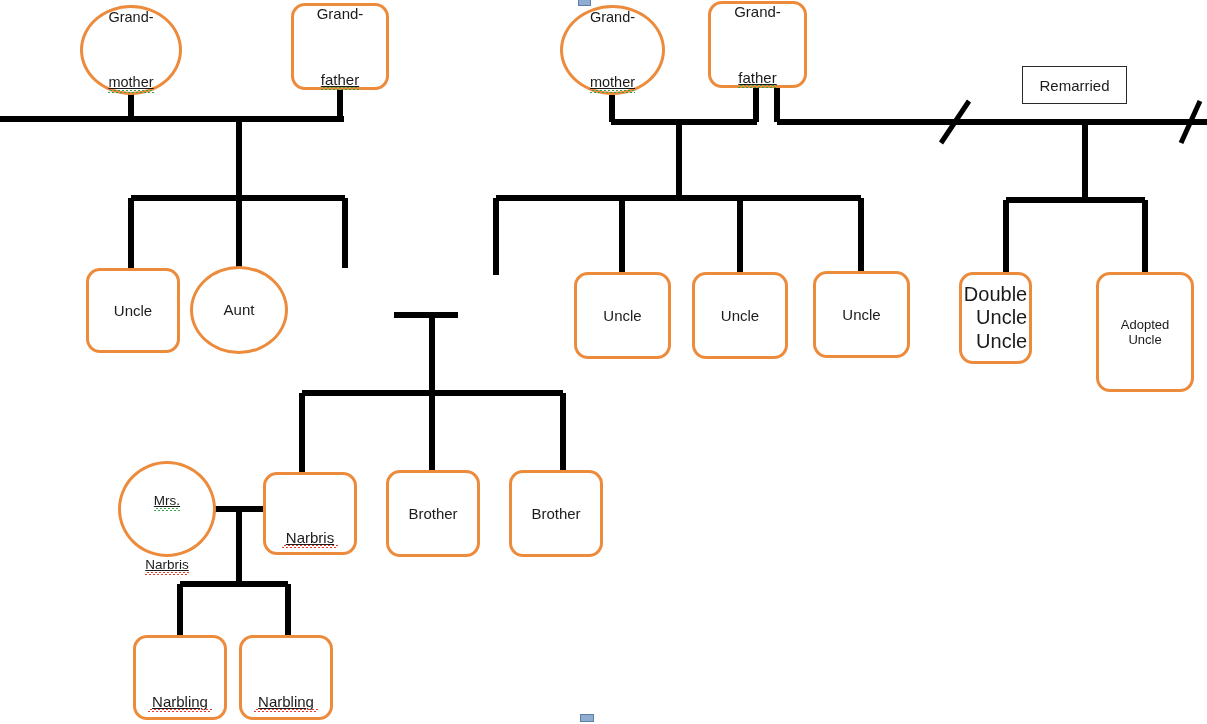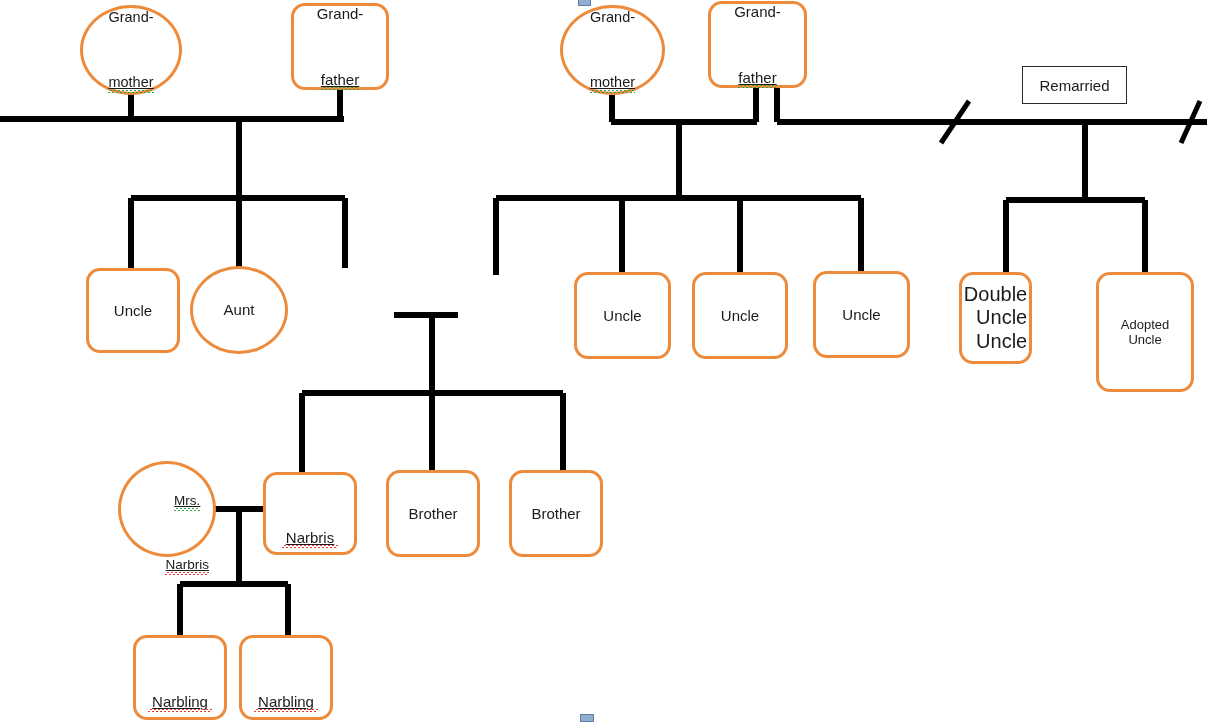--- a/index.html
+++ b/index.html
@@ -184,21 +184,21 @@
   </div>
 
   <div class="node rect" style="left:959px; top:272px; width:73px; height:92px; font-size:20px;text-align:right;">
     <span class="label"><span>Double</span><br><span>Uncle</span><br><span>Uncle</span></span>
   </div>
 
   <div class="node rect" style="left:1096px; top:272px; width:98px; height:120px; font-size:13px;">
     <span class="label"><span>Adopted</span><br><span>Uncle</span></span>
   </div>
 
-  <div class="node circle" style="left:118px; top:461px; width:98px; height:96px; font-size:13.5px;justify-content:flex-end;">
+  <div class="node circle" style="left:118px; top:461px; width:98px; height:96px; font-size:13.5px;">
     <span class="label"><span class="sq-green plain-underline">Mrs.</span><br><span class="sq-red plain-underline">Narbris</span></span>
   </div>
 
   <div class="node rect" style="left:263px; top:472px; width:94px; height:83px; font-size:15px;">
     <span class="label sq-red plain-underline">Narbris</span>
   </div>
 
   <div class="node rect" style="left:386px; top:470px; width:94px; height:87px; font-size:15px;">
     <span class="label">Brother</span>
   </div>

